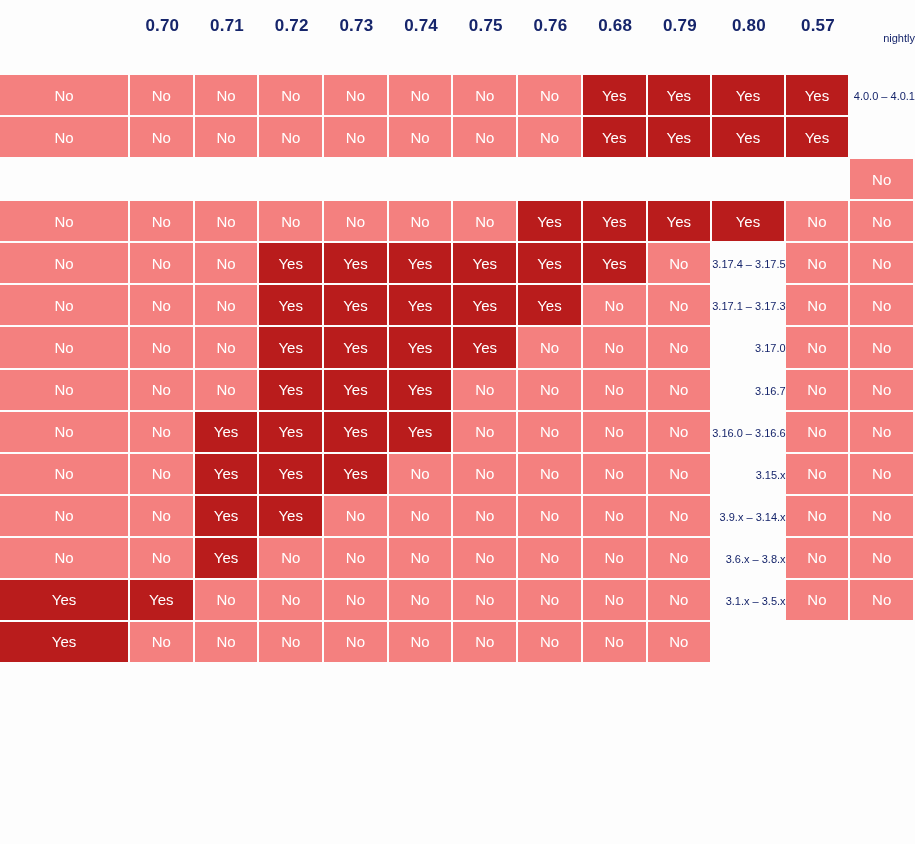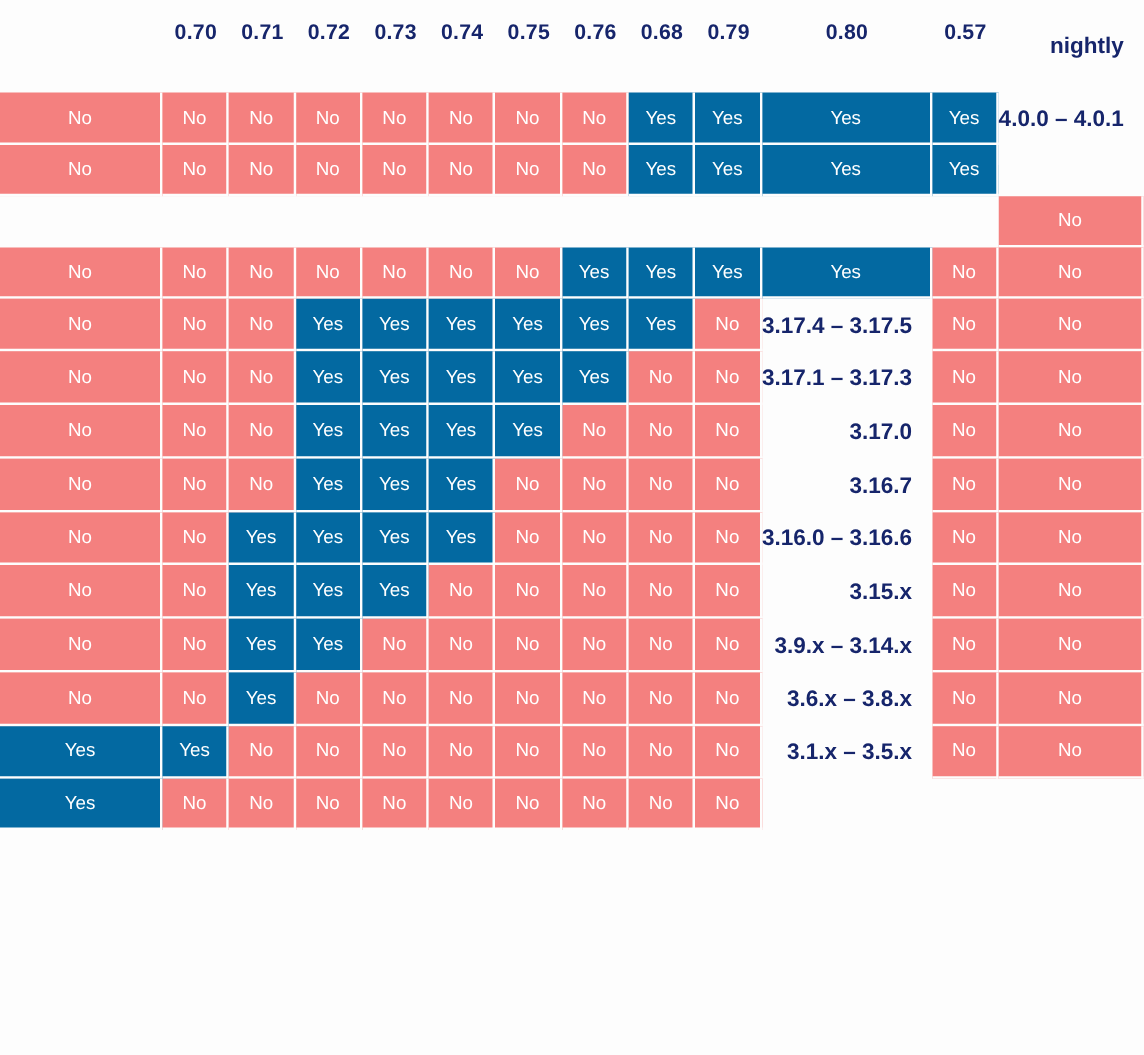--- a/index.html
+++ b/index.html
@@ -38,41 +38,40 @@
     color: #16256b;
     letter-spacing: 0.2px;
     background: #fdfdfd;
   }
 
   
   .row-head {
     display: flex;
     align-items: center;
     justify-content: flex-end;
-    padding-right: 16px;
-    font-size: 18px;
-    font-weight: bold;
+    font-size: 11px;
+    font-weight: normal;
     color: #16256b;
     white-space: nowrap;
     background: #fdfdfd;
     box-sizing: border-box;
   }
 
   
   .cell {
     display: flex;
     align-items: center;
     justify-content: center;
     font-size: 15px;
     color: #ffffff;
     box-sizing: border-box;
     border-right: 2px solid #fdfdfd;
     border-bottom: 2px solid #fdfdfd;
   }
-  .cell.yes { background: #0369a1; }
+  .cell.yes { background: #b91c1c; }
   .cell.no  { background: #f4807f; }
 
   
   .spacer {
     height: 16px;
     background: #fdfdfd;
   }
 </style>
 </head>
 <body>

